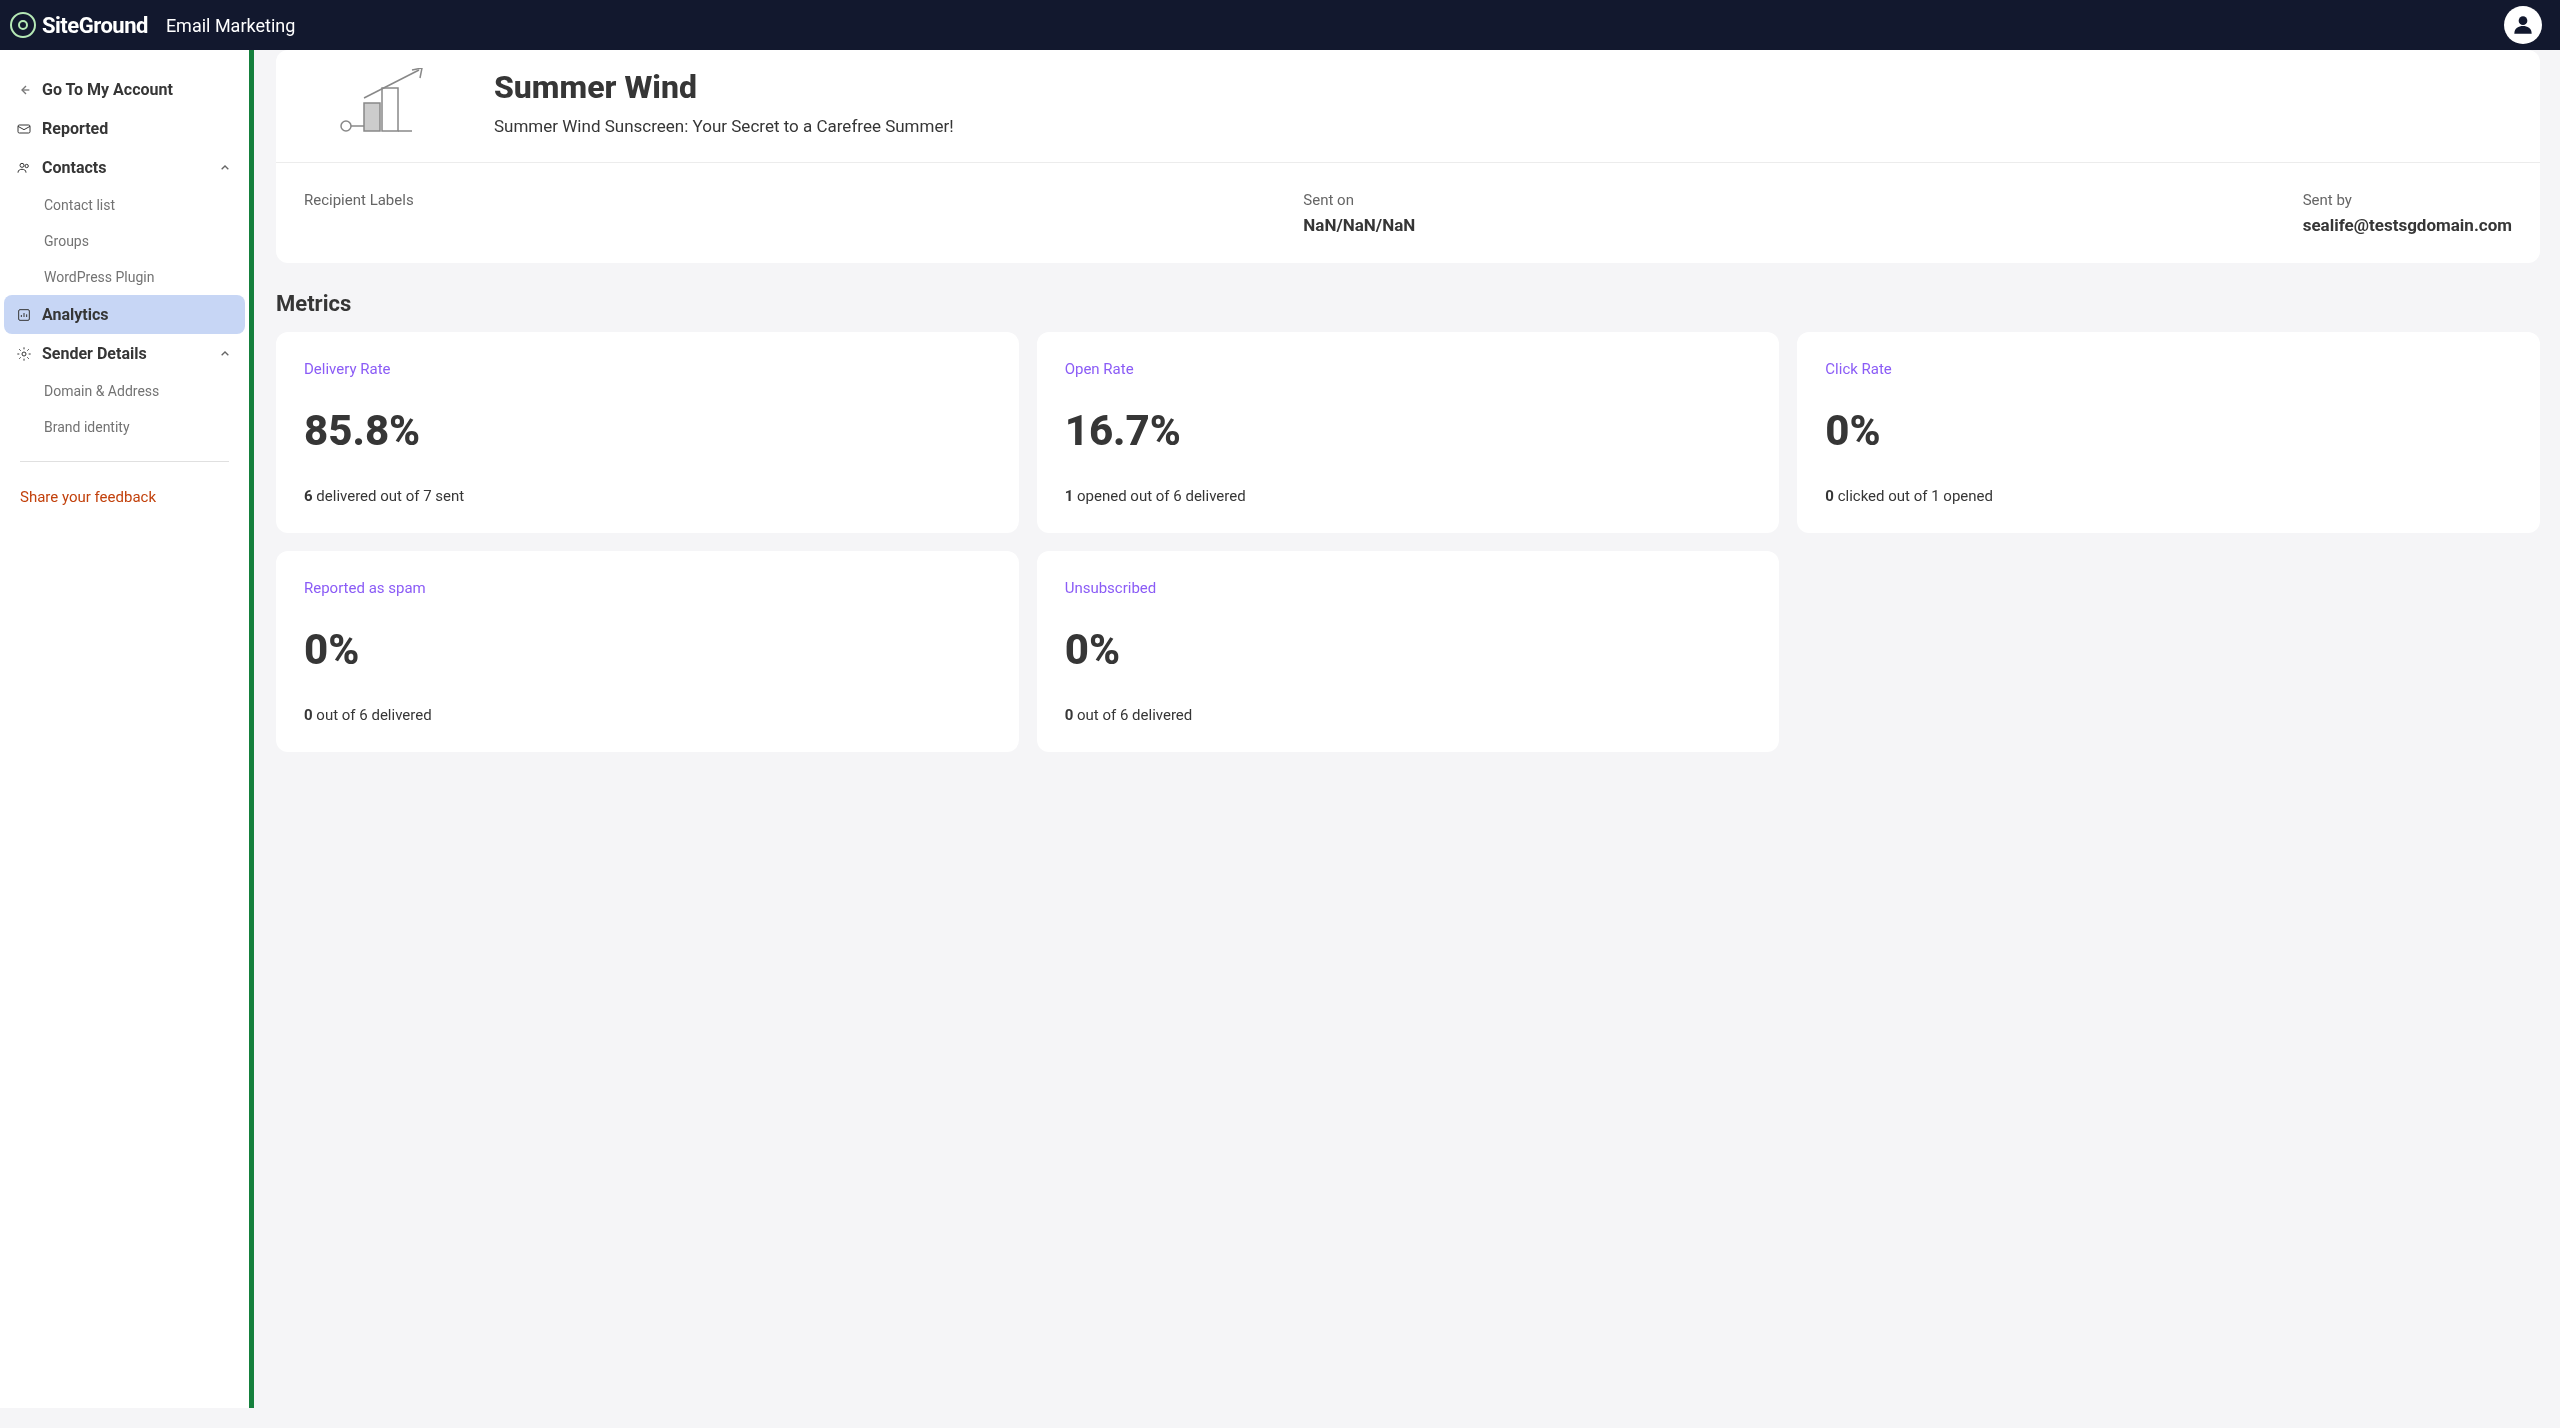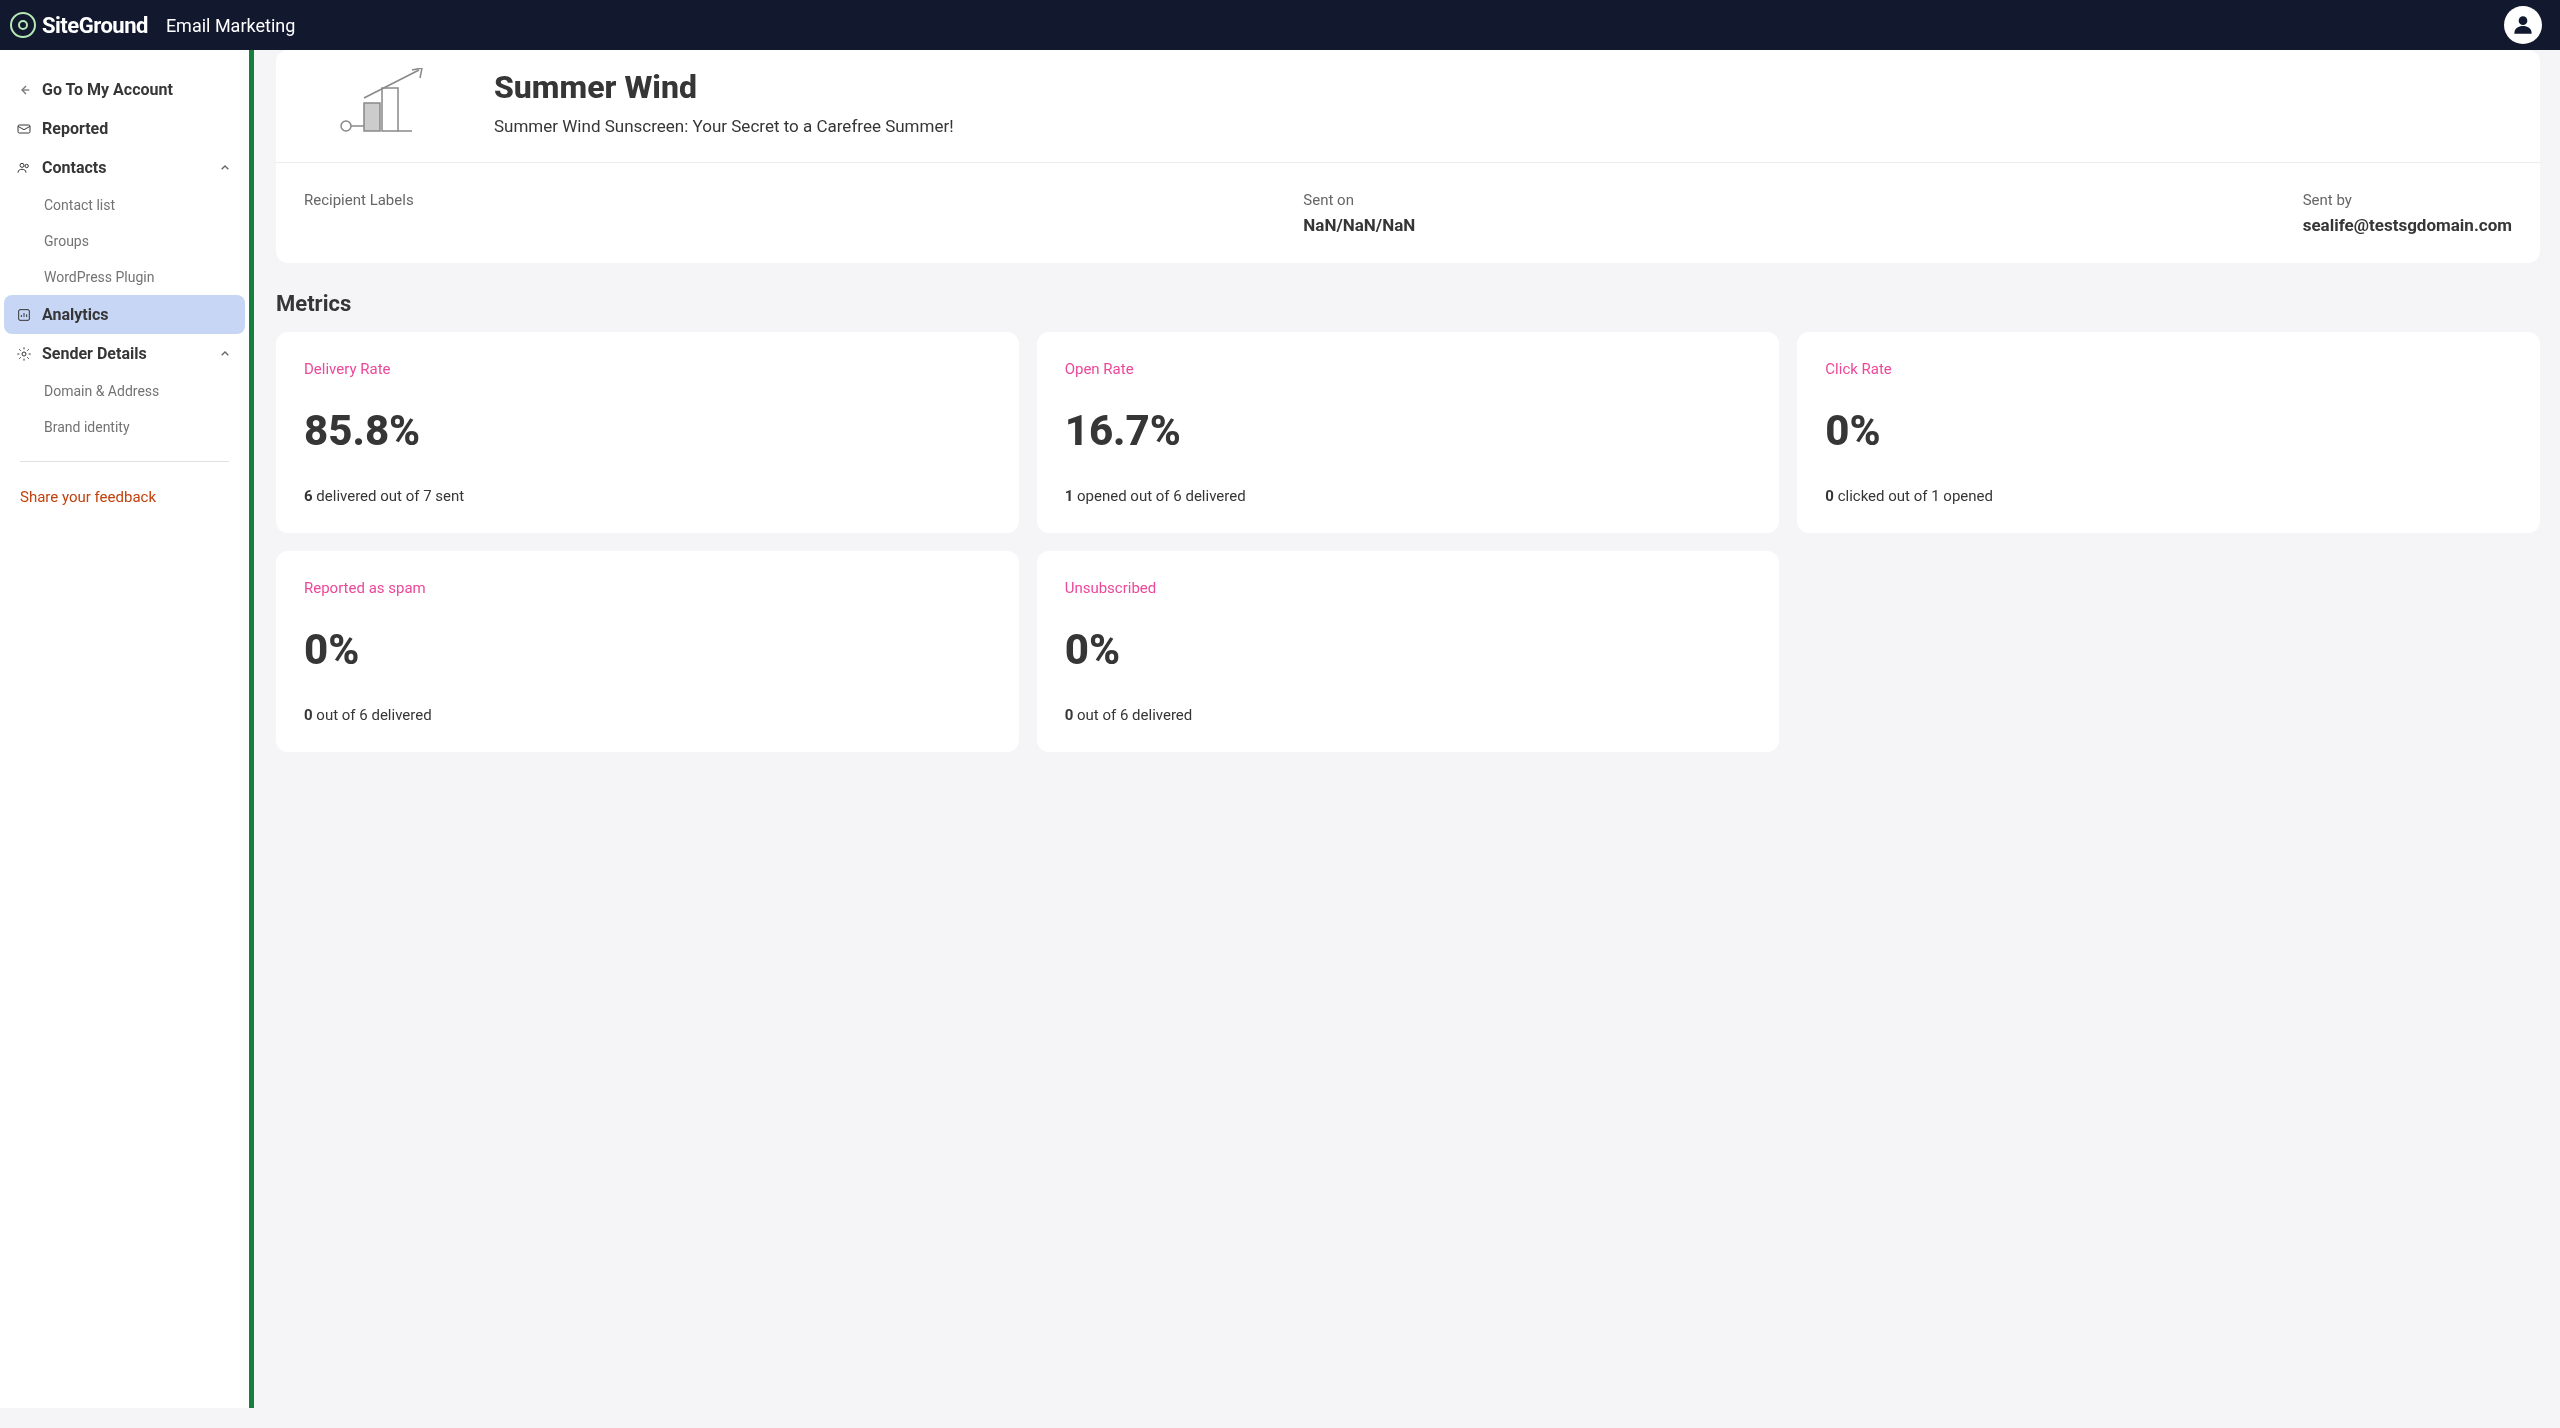--- a/index.html
+++ b/index.html
@@ -197,21 +197,21 @@
       grid-template-columns: repeat(3, 1fr);
       gap: 18px;
     }
     .metric-card {
       background: #ffffff;
       border-radius: 12px;
       padding: 28px;
     }
     .metric-label {
       font-size: 15px;
-      color: #ec4899;
+      color: #8b5cf6;
       margin-bottom: 28px;
     }
     .metric-value {
       font-size: 42px;
       font-weight: 800;
       color: #363636;
       margin-bottom: 32px;
     }
     .metric-value.red {
       color: #c83a4e;

